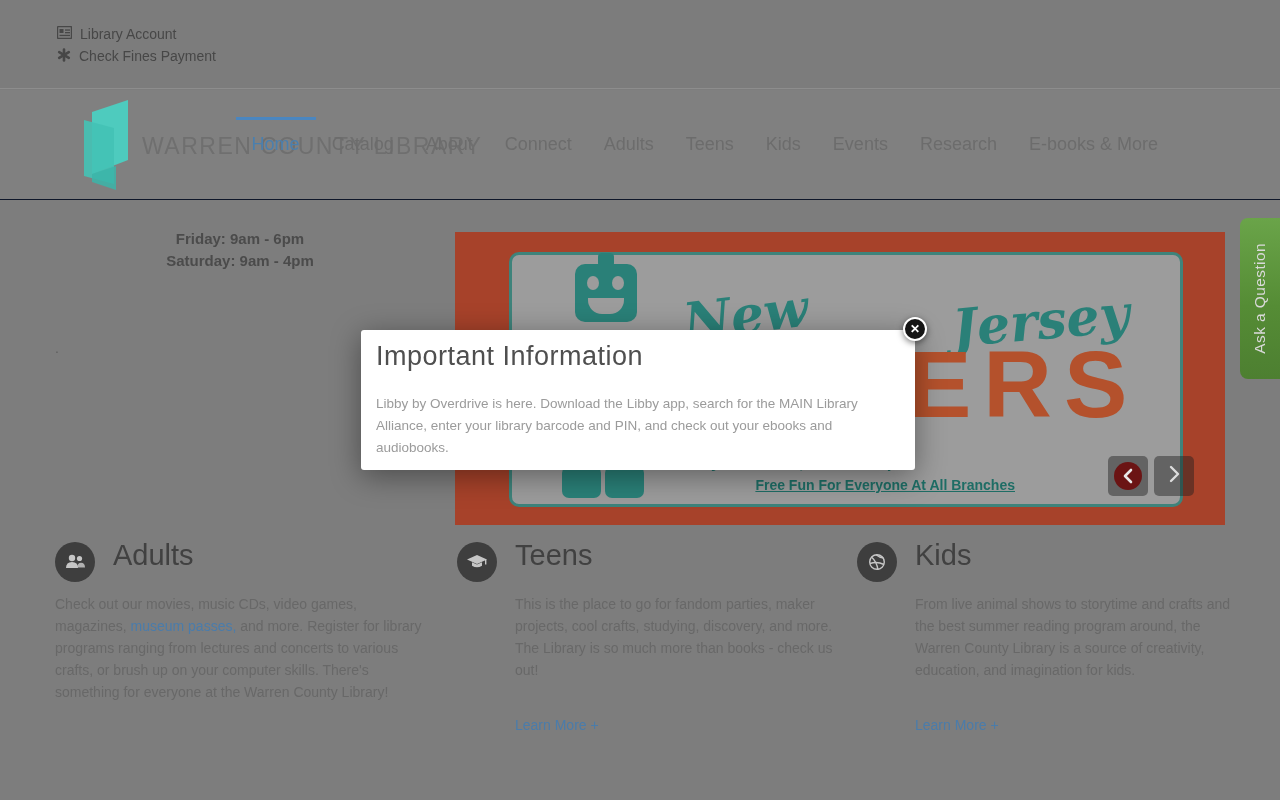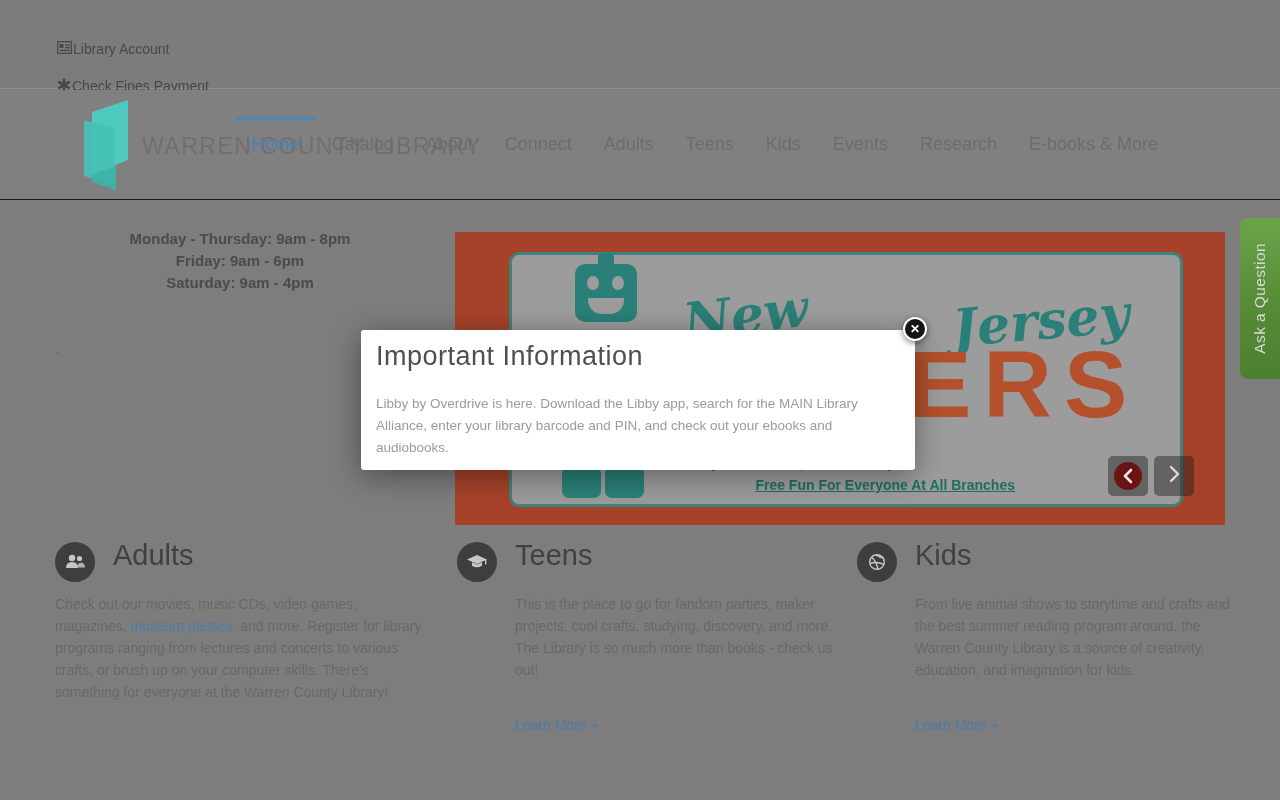--- a/index.html
+++ b/index.html
@@ -10,22 +10,22 @@
     background: #7d7d7d;
     font-family: "Liberation Sans", sans-serif;
   }
   
   .topbar {
     position: absolute; left: 0; top: 0; width: 1280px; height: 89px;
     background: #7c7c7c; border-bottom: 1px solid #8d8d8d;
     padding: 23px 0 0 57px;
   }
   .topbar-link {
-    display: flex; align-items: center; gap: 1px;
-    height: 22px; color: #474747; font-size: 14px; cursor: pointer; margin-top: 15px;
+    display: flex; align-items: center; gap: 8px;
+    height: 22px; color: #474747; font-size: 14px; cursor: pointer;
   }
   .topbar-link svg { flex: 0 0 auto; }
   
   .header {
     position: absolute; left: 0; top: 90px; width: 1280px; height: 110px;
     background: #808080; border-bottom: 1px solid #0f172a;
   }
   .logo { position: absolute; left: 80px; top: 8px; cursor: pointer; }
   .site-title {
     position: absolute; left: 142px; top: 43px;
@@ -164,21 +164,20 @@
     <a>Adults</a>
     <a>Teens</a>
     <a>Kids</a>
     <a>Events</a>
     <a>Research</a>
     <a>E-books &amp; More</a>
   </div>
 </div>
 
 <div class="hours">
-  <div class="hours-line">Monday - Thursday: 9am - 8pm</div>
   <div class="hours-line">Friday: 9am - 6pm</div>
   <div class="hours-line">Saturday: 9am - 4pm</div>
 </div>
 <div class="stray-dot">.</div>
 
 <div class="carousel">
   <div class="banner-panel"></div>
   <div class="robot-antenna"></div>
   <div class="robot-head">
     <div class="robot-eye l"></div>

